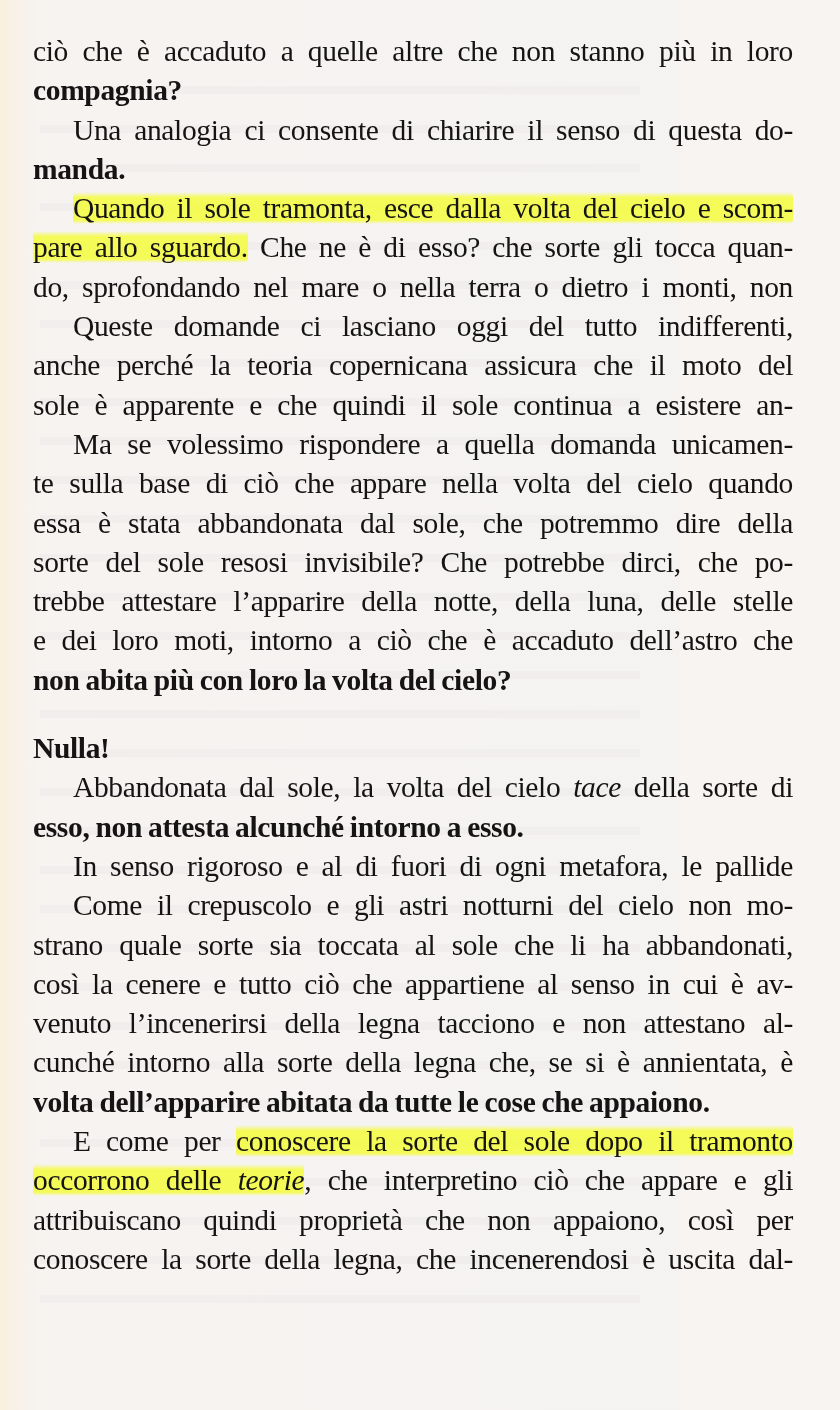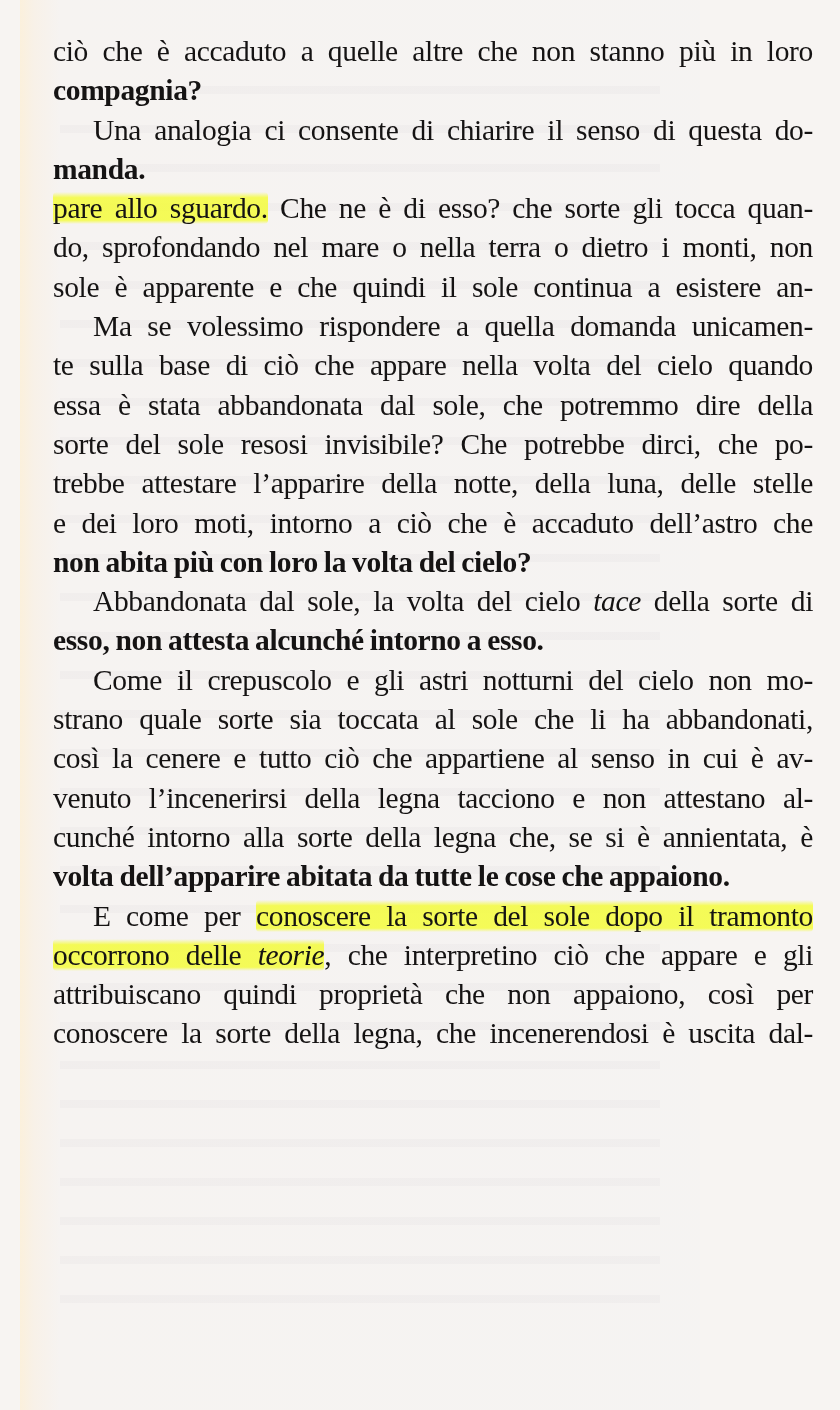--- a/index.html
+++ b/index.html
@@ -13,21 +13,20 @@
       background: #f7f4f2;
       position: relative;
     }
     .page {
       position: absolute;
       left: 0; top: 0;
       width: 680px;
       height: 1410px;
       background:
         linear-gradient(to right, #fbf0dc 0px, #f8f1e8 14px, #f6f3f1 40px, #f5f3f2 780px, #f7f3f0 840px);
-      margin-left: 20px;
     }
     .page::after {
       
       content: "";
       position: absolute;
       left: 40px; top: 60px; right: 40px; bottom: 80px;
       background: repeating-linear-gradient(to bottom,
         rgba(200,196,200,0) 0px, rgba(200,196,200,0) 26px,
         rgba(205,200,205,0.12) 26px, rgba(205,200,205,0.12) 34px,
         rgba(200,196,200,0) 34px, rgba(200,196,200,0) 39px);
@@ -64,32 +63,37 @@
   </style>
 </head>
 <body>
 
 <div class="page">
   <div class="text-block" id="text-block">
       <span class="line"><span>ciò che è accaduto a quelle altre che non stanno più in loro</span></span>
       <span class="line last"><span>compagnia?</span></span>
       <span class="line indent"><span>Una analogia ci consente di chiarire il senso di questa do-</span></span>
       <span class="line last"><span>manda.</span></span>
+      <span class="line indent"><span class="hl"><span>Quando il sole tramonta, esce dalla volta del cielo e scom-</span></span></span>
       <span class="line"><span class="hl"><span>pare allo sguardo.</span></span><span> Che ne è di esso? che sorte gli tocca quan-</span></span>
       <span class="line"><span>do, sprofondando nel mare o nella terra o dietro i monti, non</span></span>
+      <span class="line indent"><span>Queste domande ci lasciano oggi del tutto indifferenti,</span></span>
+      <span class="line"><span>anche perché la teoria copernicana assicura che il moto del</span></span>
       <span class="line"><span>sole è apparente e che quindi il sole continua a esistere an-</span></span>
       <span class="line indent"><span>Ma se volessimo rispondere a quella domanda unicamen-</span></span>
       <span class="line"><span>te sulla base di ciò che appare nella volta del cielo quando</span></span>
       <span class="line"><span>essa è stata abbandonata dal sole, che potremmo dire della</span></span>
       <span class="line"><span>sorte del sole resosi invisibile? Che potrebbe dirci, che po-</span></span>
       <span class="line"><span>trebbe attestare l’apparire della notte, della luna, delle stelle</span></span>
       <span class="line"><span>e dei loro moti, intorno a ciò che è accaduto dell’astro che</span></span>
       <span class="line last"><span>non abita più con loro la volta del cielo?</span></span>
+      <span class="line last gap"><span>Nulla!</span></span>
       <span class="line indent"><span>Abbandonata dal sole, la volta del cielo </span><em>tace</em><span> della sorte di</span></span>
       <span class="line last"><span>esso, non attesta alcunché intorno a esso.</span></span>
+      <span class="line indent"><span>In senso rigoroso e al di fuori di ogni metafora, le pallide</span></span>
       <span class="line indent"><span>Come il crepuscolo e gli astri notturni del cielo non mo-</span></span>
       <span class="line"><span>strano quale sorte sia toccata al sole che li ha abbandonati,</span></span>
       <span class="line"><span>così la cenere e tutto ciò che appartiene al senso in cui è av-</span></span>
       <span class="line"><span>venuto l’incenerirsi della legna tacciono e non attestano al-</span></span>
       <span class="line"><span>cunché intorno alla sorte della legna che, se si è annientata, è</span></span>
       <span class="line last"><span>volta dell’apparire abitata da tutte le cose che appaiono.</span></span>
       <span class="line indent"><span>E come per </span><span class="hl"><span>conoscere la sorte del sole dopo il tramonto</span></span></span>
       <span class="line"><span class="hl"><span>occorrono delle </span><em>teorie</em></span><span>, che interpretino ciò che appare e gli</span></span>
       <span class="line"><span>attribuiscano quindi proprietà che non appaiono, così per</span></span>
       <span class="line"><span>conoscere la sorte della legna, che incenerendosi è uscita dal-</span></span>

